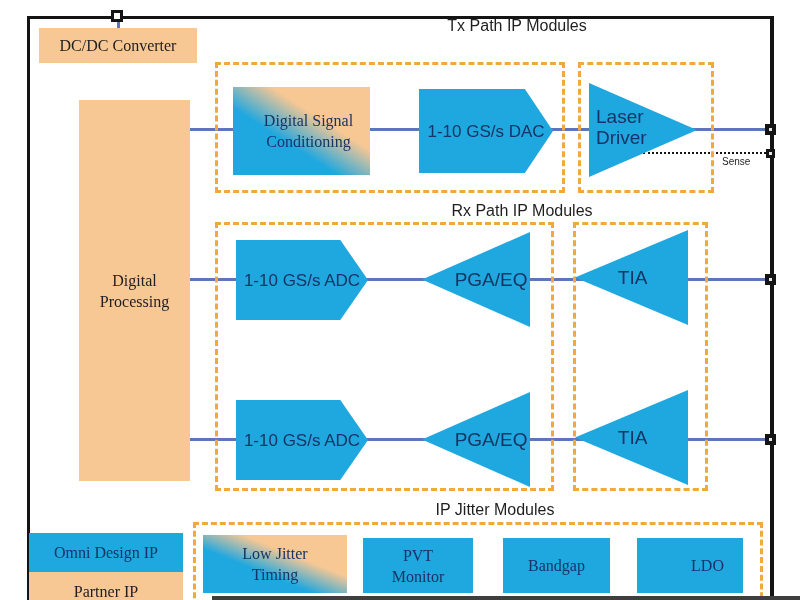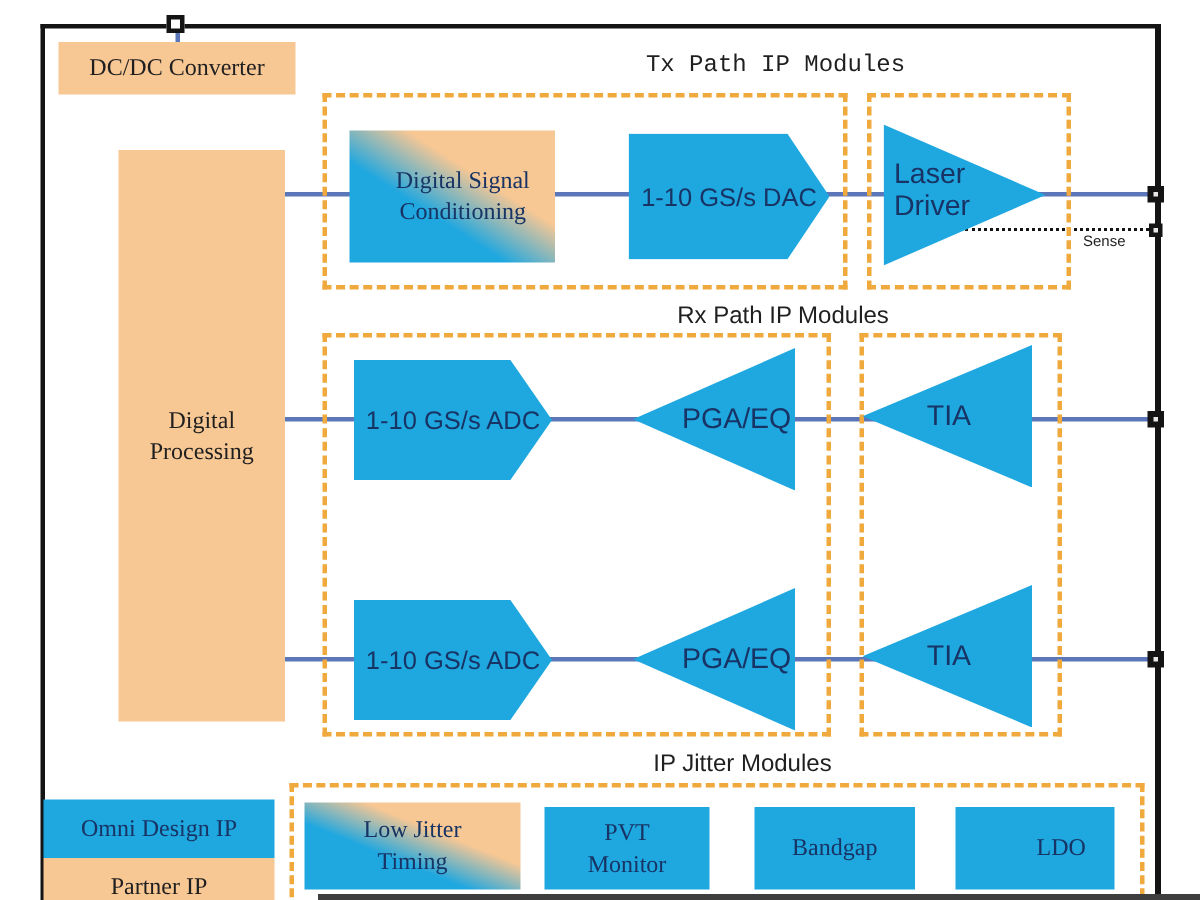--- a/index.html
+++ b/index.html
@@ -56,21 +56,21 @@
     <span>DC/DC Converter</span>
   </div>
 
   <div class="abs box orange block" style="left:79px;top:100px;width:111px;height:381px;">
     <span>
       <span style="display:block">Digital</span>
       <span style="display:block">Processing</span>
     </span>
   </div>
 
-  <div class="abs title" style="left:517px;top:34px;font-family:Liberation Mono, monospace;">Tx Path IP Modules</div>
+  <div class="abs title" style="left:517px;top:17px;">Tx Path IP Modules</div>
   <div class="abs dashed" style="left:215px;top:62px;width:350px;height:131px;"></div>
   <div class="abs dashed" style="left:578px;top:62px;width:136px;height:131px;"></div>
 
   <div class="abs wire" style="left:190px;top:128px;width:580px;"></div>
 
   <div class="abs box grad block" style="left:233px;top:87px;width:137px;height:88px;padding-left:14px;">
     <span>
       <span style="display:block">Digital Signal</span>
       <span style="display:block">Conditioning</span>
     </span>

